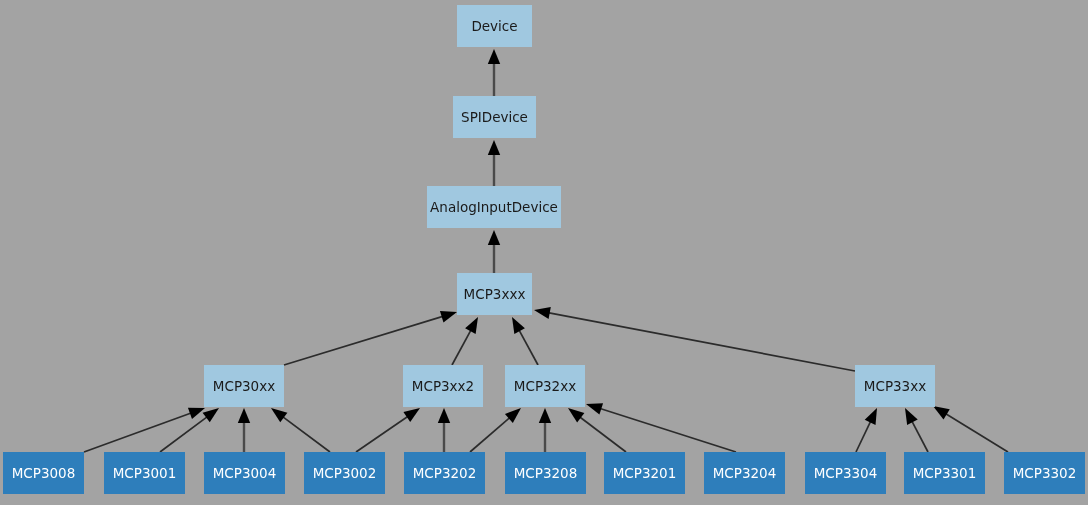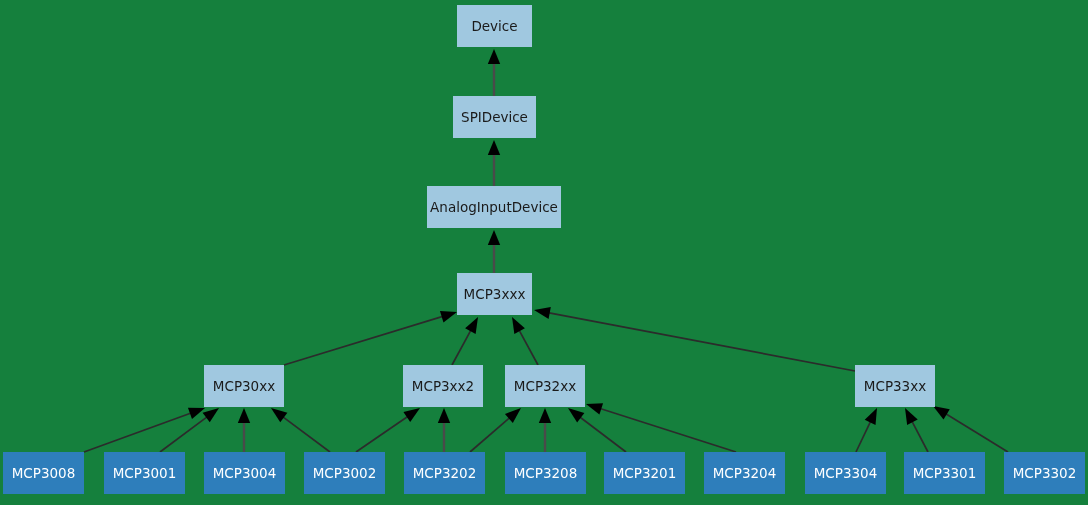--- a/index.html
+++ b/index.html
@@ -10,21 +10,21 @@
   body {
     width: 1088px;
     height: 505px;
     overflow: hidden;
     font-family: "DejaVu Sans", sans-serif;
   }
   #diagram-root {
     position: relative;
     width: 1088px;
     height: 505px;
-    background: #15803d;
+    background: #a3a3a3;
   }
   svg#class-diagram {
     display: block;
     width: 1088px;
     height: 505px;
   }
   .node-rect {
     stroke: none;
   }
   .node-label {

